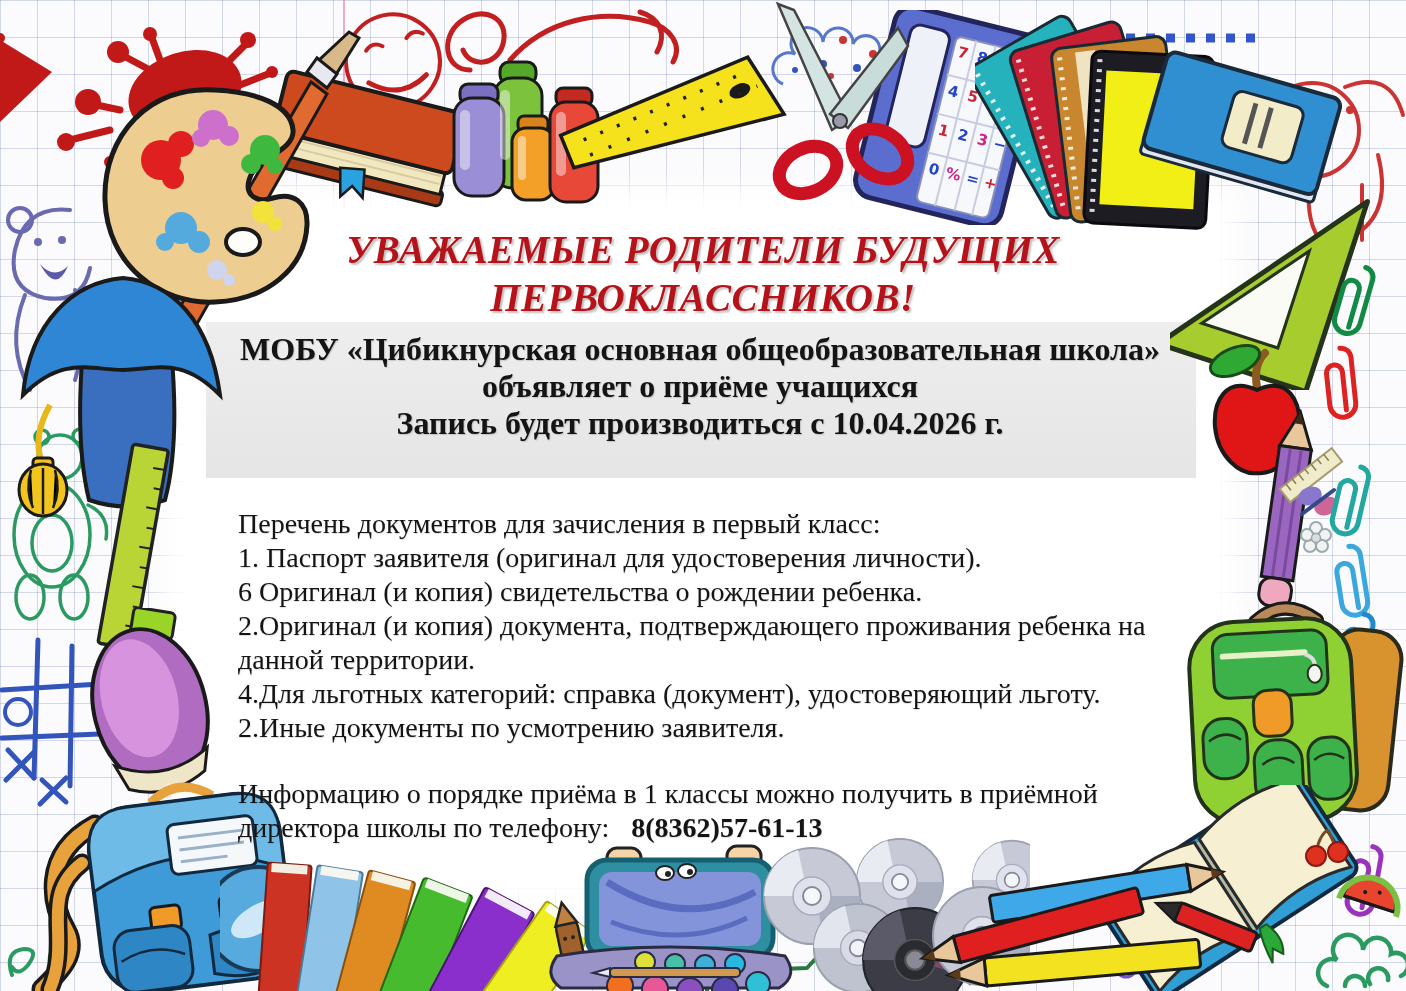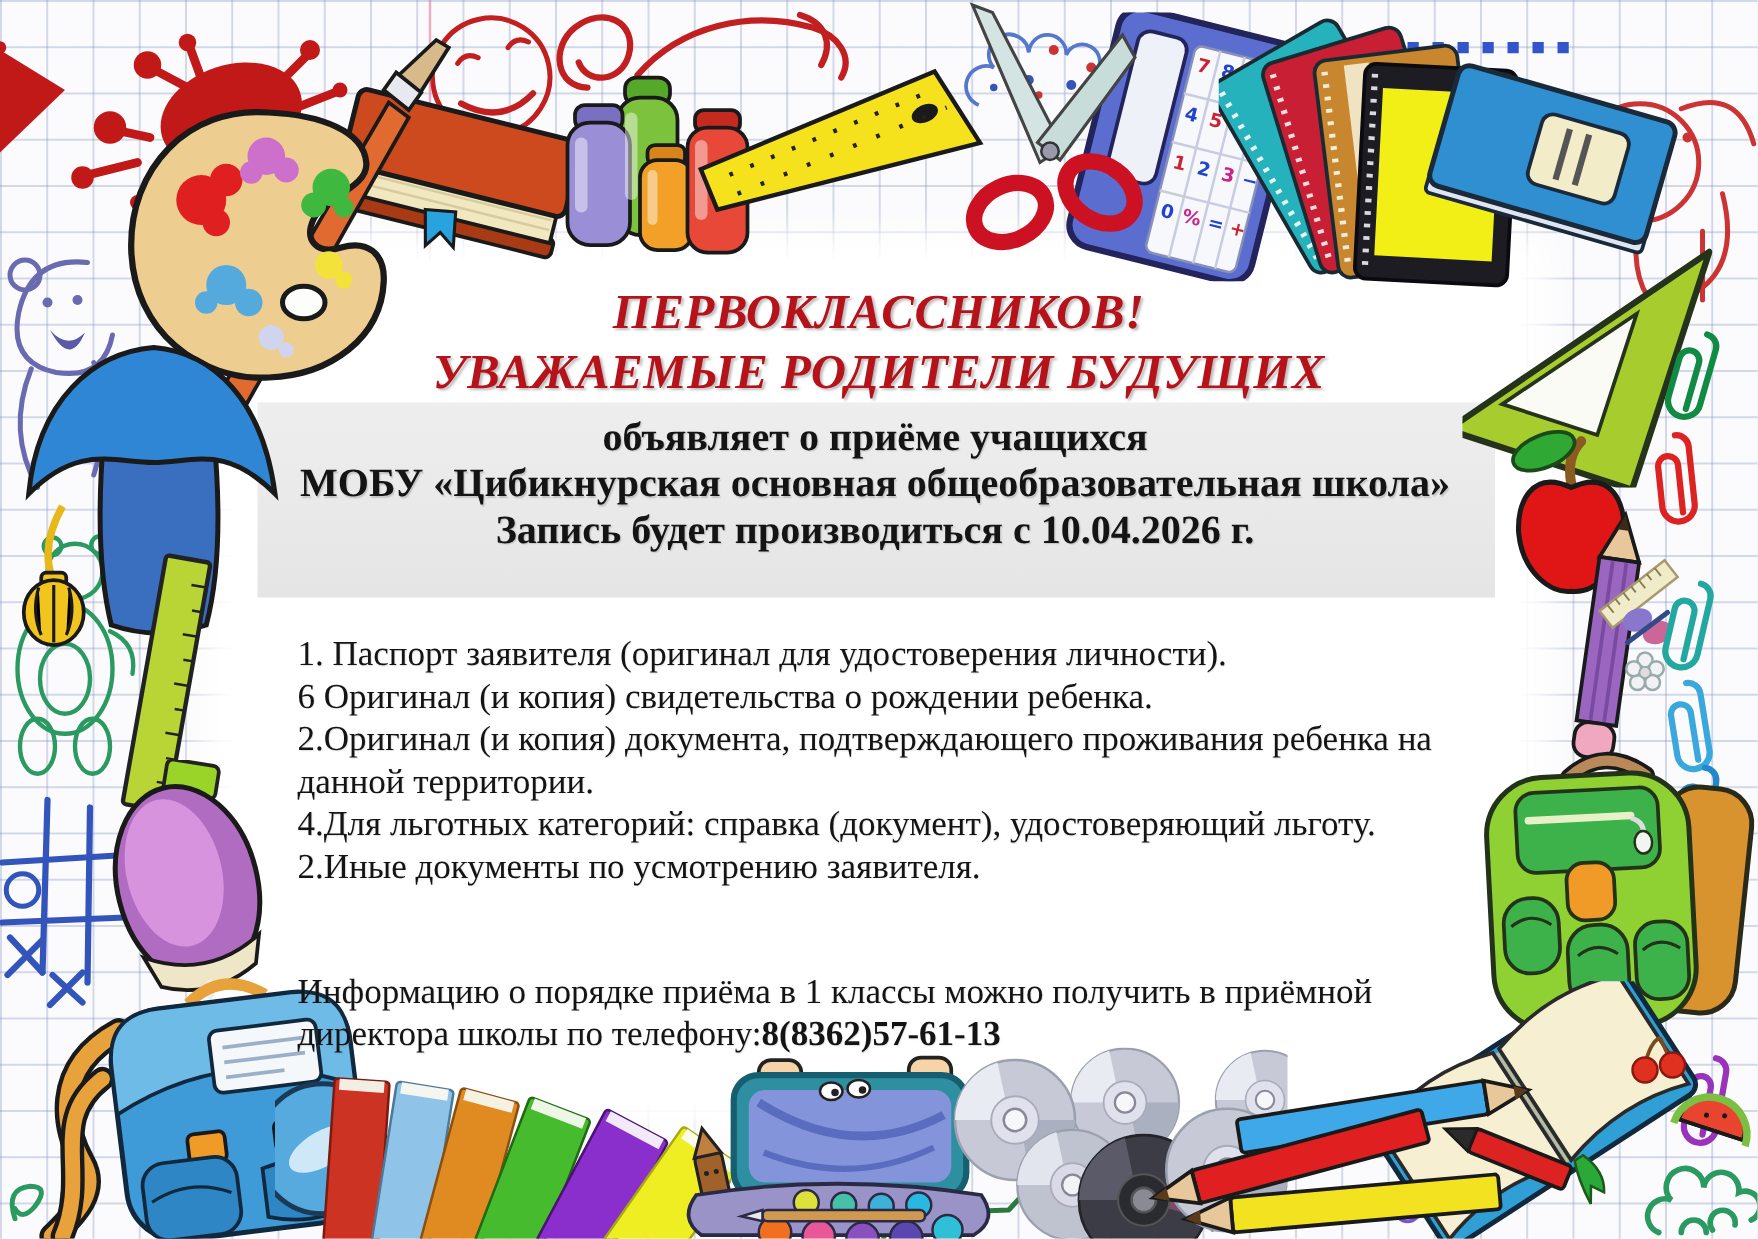--- a/index.html
+++ b/index.html
@@ -42,21 +42,21 @@
   .documents{
     position:absolute;left:238px;top:507px;width:963px;
     font-size:28px;line-height:34px;color:#141414;z-index:6;
     text-shadow:.5px .5px 1px rgba(120,120,120,.25);
   }
   .contact{
     position:absolute;left:238px;top:777px;width:920px;
     font-size:28px;line-height:34px;color:#141414;z-index:6;
     text-shadow:.5px .5px 1px rgba(120,120,120,.25);
   }
-  .contact .phone{font-weight:700;margin-left:0;}
+  .contact .phone{font-weight:700;margin-left:22px;}
 </style>
 </head>
 <body>
 
 <div class="poster">
 
   <svg class="doodle" style="left:0;top:190px" width="115" height="245" viewBox="0 0 115 245">
     <g stroke="#6a6ab0" fill="none" stroke-width="4" stroke-linecap="round">
       <path d="M70,20 q-45,-5 -55,40 q-8,40 30,48 q38,6 45,-30"></path>
       <circle cx="20" cy="30" r="12"></circle>
@@ -657,31 +657,32 @@
 
   <svg class="dec" style="left:700px;top:0" width="215" height="218" viewBox="0 0 215 218">
     <polygon points="78,4 94,10 150,118 132,130" fill="#d4e4e2" stroke="#444" stroke-width="2.5"></polygon>
     <polygon points="198,28 208,46 148,128 130,114" fill="#c8dcda" stroke="#444" stroke-width="2.5"></polygon>
     <ellipse cx="108" cy="170" rx="30" ry="22" fill="none" stroke="#cc1122" stroke-width="13" transform="rotate(-25 108 170)"></ellipse>
     <ellipse cx="180" cy="154" rx="30" ry="22" fill="none" stroke="#cc1122" stroke-width="13" transform="rotate(35 180 154)"></ellipse>
     <circle cx="140" cy="121" r="7" fill="#99a" stroke="#333" stroke-width="2"></circle>
   </svg>
 
   <div class="title">
+    <div>УВАЖАЕМЫЕ РОДИТЕЛИ БУДУЩИХ</div>
     <div>ПЕРВОКЛАССНИКОВ!</div>
-    <div>УВАЖАЕМЫЕ РОДИТЕЛИ БУДУЩИХ</div>
   </div>
 
   <div class="announcement">
+    <div>МОБУ «Цибикнурская основная общеобразовательная школа»</div>
     <div>объявляет о приёме учащихся</div>
-    <div>МОБУ «Цибикнурская основная общеобразовательная школа»</div>
     <div>Запись будет производиться с 10.04.2026 г.</div>
   </div>
 
   <div class="documents">
+    <div>Перечень документов для зачисления в первый класс:</div>
     <div>1. Паспорт заявителя (оригинал для удостоверения личности).</div>
     <div>6 Оригинал (и копия) свидетельства о рождении ребенка.</div>
     <div>2.Оригинал (и копия) документа, подтверждающего проживания ребенка на данной территории.</div>
     <div>4.Для льготных категорий: справка (документ), удостоверяющий льготу.</div>
     <div>2.Иные документы по усмотрению заявителя.</div>
   </div>
 
   <div class="contact">
     <span>Информацию о порядке приёма в 1 классы можно получить в приёмной директора школы по телефону:</span><span class="phone">8(8362)57-61-13</span>
   </div>

